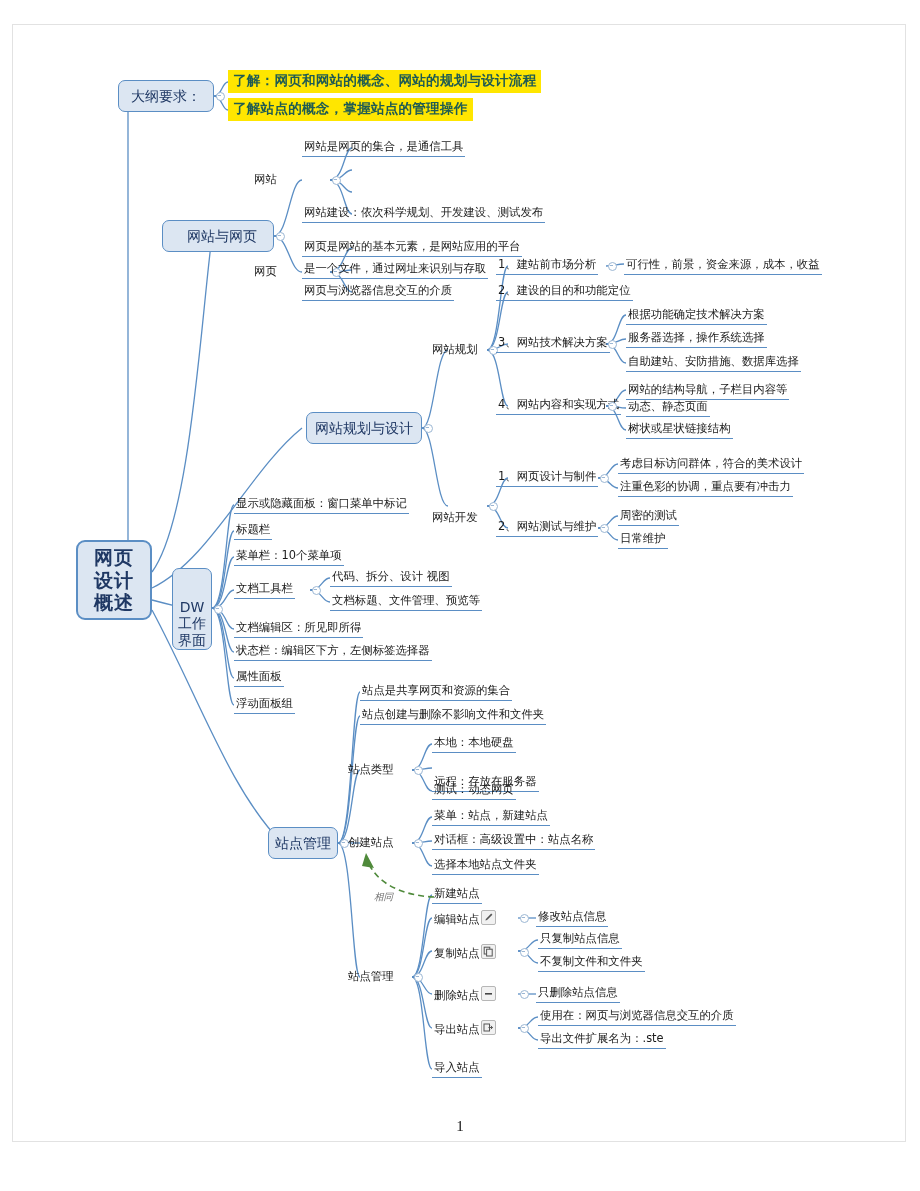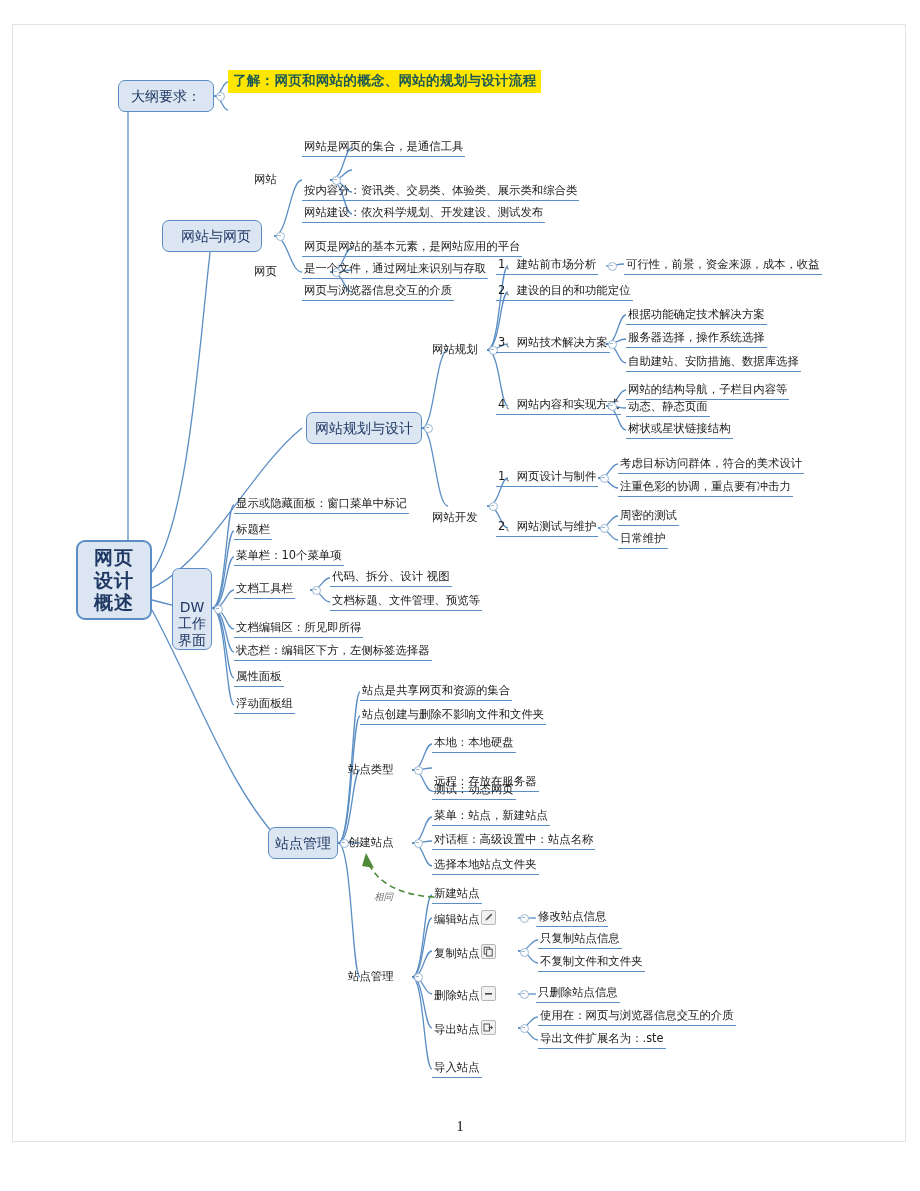--- a/index.html
+++ b/index.html
@@ -179,31 +179,31 @@
     <span>设计</span>
     <span>概述</span>
   </div>
 
   <div class="node boxed lvl1" style="left:118px;top:80px;width:96px;height:32px;">
     <span>大纲要求：</span>
   </div>
   <span class="dot" style="left:216px;top:92px;"></span>
 
   <div class="node hl" style="left:228px;top:70px;">了解：网页和网站的概念、网站的规划与设计流程</div>
-
-  <div class="node boxed lvl1" style="left:162px;top:220px;width:100px;height:32px;padding-left:8px;">
+  <div class="node hl" style="left:228px;top:98px;">了解站点的概念，掌握站点的管理操作</div>
+
+  <div class="node boxed lvl1" style="left:162px;top:220px;width:112px;height:32px;padding-left:8px;">
     <span>网站与网页</span>
   </div>
   <span class="dot" style="left:276px;top:232px;"></span>
 
   <div class="node txt nb" style="left:252px;top:173px;">网站</div>
   <span class="dot" style="left:332px;top:176px;"></span>
 
   <div class="node txt" style="left:302px;top:140px;">网站是网页的集合，是通信工具</div>
-  <div class="node txt" style="left:302px;top:184px;">按内容分：资讯类、交易类、体验类、展示类和综合类</div>
   <div class="node txt" style="left:302px;top:206px;">网站建设：依次科学规划、开发建设、测试发布</div>
 
   <div class="node txt nb" style="left:252px;top:265px;">网页</div>
   <span class="dot" style="left:332px;top:268px;"></span>
 
   <div class="node txt" style="left:302px;top:240px;">网页是网站的基本元素，是网站应用的平台</div>
   <div class="node txt" style="left:302px;top:262px;">是一个文件，通过网址来识别与存取</div>
   <div class="node txt" style="left:302px;top:284px;">网页与浏览器信息交互的介质</div>
 
   <div class="node boxed lvl1" style="left:306px;top:412px;width:116px;height:32px;">

